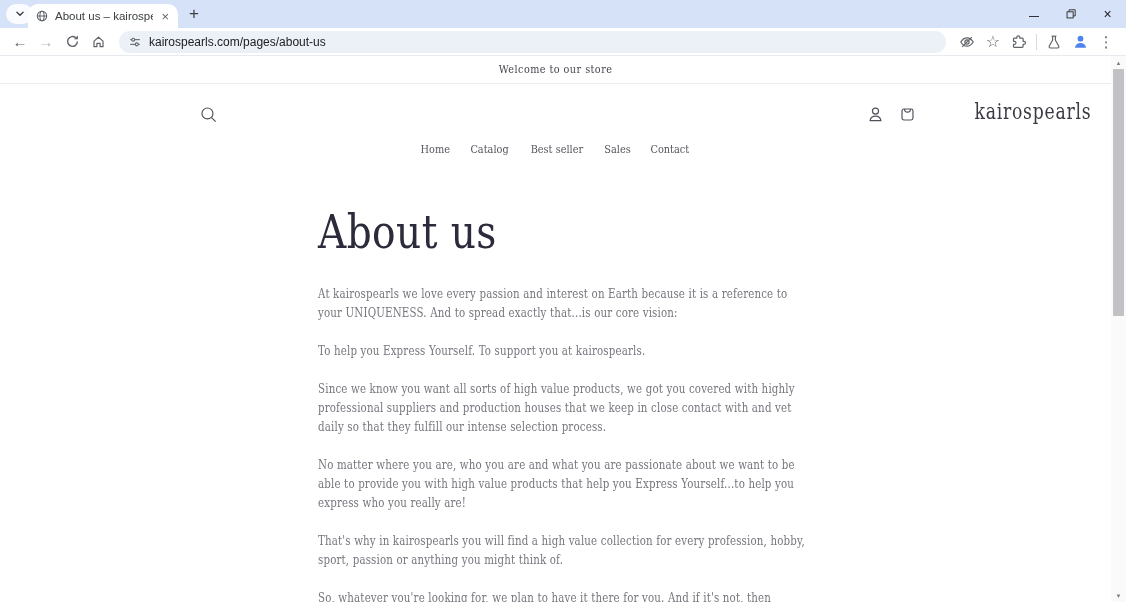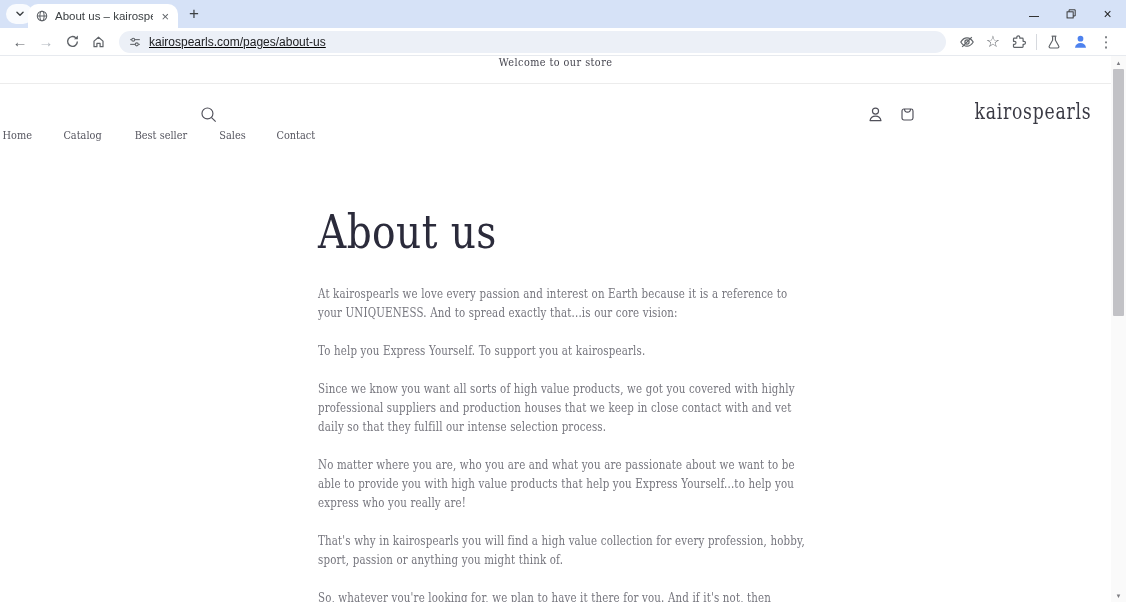--- a/index.html
+++ b/index.html
@@ -22,44 +22,44 @@
       font-size:14px; color:#1f1f1f; cursor:pointer; }
   .min-glyph { display:block; width:10px; border-top:1.2px solid #333; margin-top:4px; }
 
   .toolbar { height:28px; background:#fff; display:flex; align-items:center;
       padding:0 7px; border-bottom:1px solid #e7eaef; }
   .tb-btn { width:26px; height:26px; border:none; background:transparent; border-radius:50%;
       display:flex; align-items:center; justify-content:center; cursor:pointer;
       font-size:15px; color:#5f6368; flex:0 0 auto; }
   .tb-btn.disabled { color:#b3b8bf; }
   .omnibox { flex:1; height:22px; margin:0 8px; background:#ecf0f7; border-radius:11px;
-      display:flex; align-items:center; padding:0 9px; gap:7px; cursor:text;text-decoration:underline; }
+      display:flex; align-items:center; padding:0 9px; gap:7px; cursor:text; }
   .omnibox .url { font-size:12px; color:#202124; white-space:nowrap; }
   .tb-divider { width:1px; height:16px; background:#d6d9de; margin:0 4px; }
 
   
   .viewport { position:relative; width:1126px; height:546px; background:#fff; overflow:hidden; }
   .page { position:absolute; left:0; top:0; width:1111px; height:546px; overflow:hidden; }
 
-  .announcement { height:28px; display:flex; align-items:flex-start; justify-content:center;
+  .announcement { height:28px; display:flex; align-items:center; justify-content:center;
       border-bottom:1px solid #ececec; }
   .announcement span { font-family:"DejaVu Serif", serif; font-size:11px;
       letter-spacing:.5px; color:#45454f; display:inline-block; transform:scaleX(.88); }
 
   .store-header { position:relative; height:92px; }
   .hdr-icon-btn { position:absolute; width:20px; height:20px; border:none; background:transparent;
       cursor:pointer; padding:0; }
   .search-btn { left:199px; top:20px; }
   .hdr-right { position:absolute; right:193px; top:20px; display:flex; gap:12px; }
   .hdr-right .hdr-icon-btn { position:static; }
   .logo-row { text-align:right; padding-top:14px; }
   .logo { font-family:"DejaVu Serif", serif; font-size:23px; color:#3a3a44;
       letter-spacing:1px; display:inline-block; transform:scaleX(.75); cursor:pointer; }
-  .store-nav { position:absolute; left:0; top:44px; width:100%;
-      display:flex; gap:25px; }
+  .store-nav { position:absolute; left:0; top:58px; width:100%;
+      display:flex; justify-content:center; gap:14px; }
   .store-nav a { font-family:"DejaVu Serif", serif; font-size:11.5px; color:#55555f;
       text-decoration:none; display:inline-block; transform:scaleX(.85); cursor:pointer;
       white-space:nowrap; }
 
   .main-content { margin:30px 0 0 318px; }
   .page-title { font-family:"DejaVu Serif", serif; font-size:46px; font-weight:400;
       color:#2b2b3b; line-height:53px; letter-spacing:.5px;
       transform:scaleX(.85); transform-origin:left; white-space:nowrap; }
   .body-copy { margin-top:25px; width:594px; transform:scaleX(.82); transform-origin:left top; }
   .body-copy p { font-family:"DejaVu Serif", serif; font-size:12.5px; line-height:19px;

